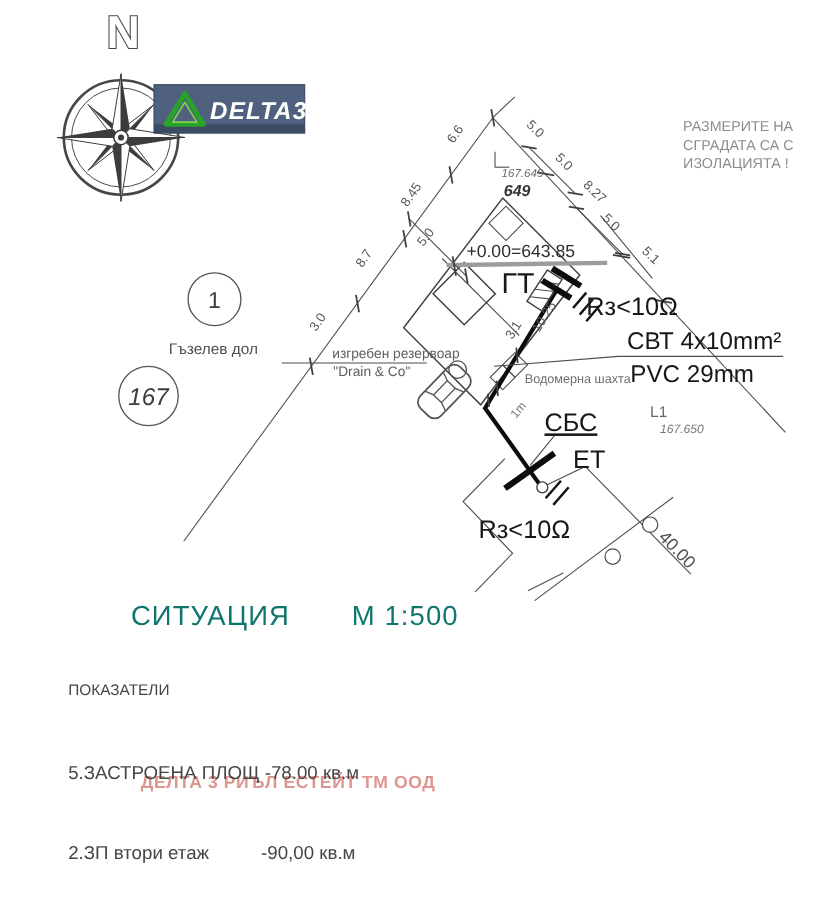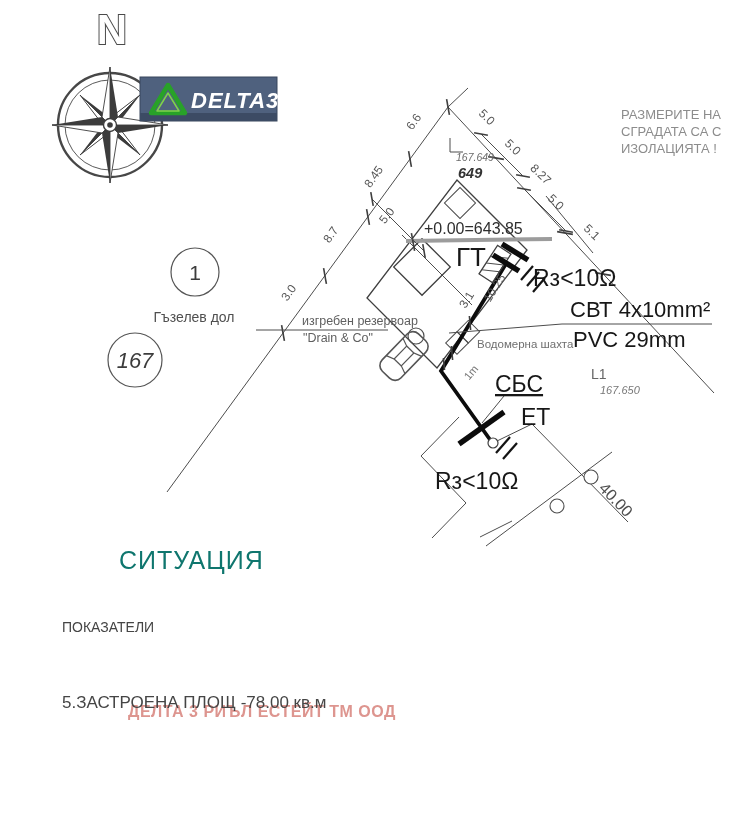--- a/index.html
+++ b/index.html
@@ -257,25 +257,27 @@
 </svg>
 
 <div class="abs note">
   <div>РАЗМЕРИТЕ НА</div>
   <div>СГРАДАТА СА С</div>
   <div>ИЗОЛАЦИЯТА !</div>
 </div>
 
 <div class="abs title-block">
   <span>СИТУАЦИЯ</span>
+  <span>М 1:500</span>
 </div>
 
 <div class="abs heading">ПОКАЗАТЕЛИ</div>
 <div class="abs indicators">
   <div>5.ЗАСТРОЕНА ПЛОЩ -78.00 кв.м</div>
+  <div>2.ЗП втори етаж          -90,00 кв.м</div>
   
   
   
   
   
 </div>
 
 <div class="abs watermark" style="color:#d8837c">ДЕЛТА 3 РИЪЛ ЕСТЕЙТ ТМ ООД</div>
 
 </body></html>

